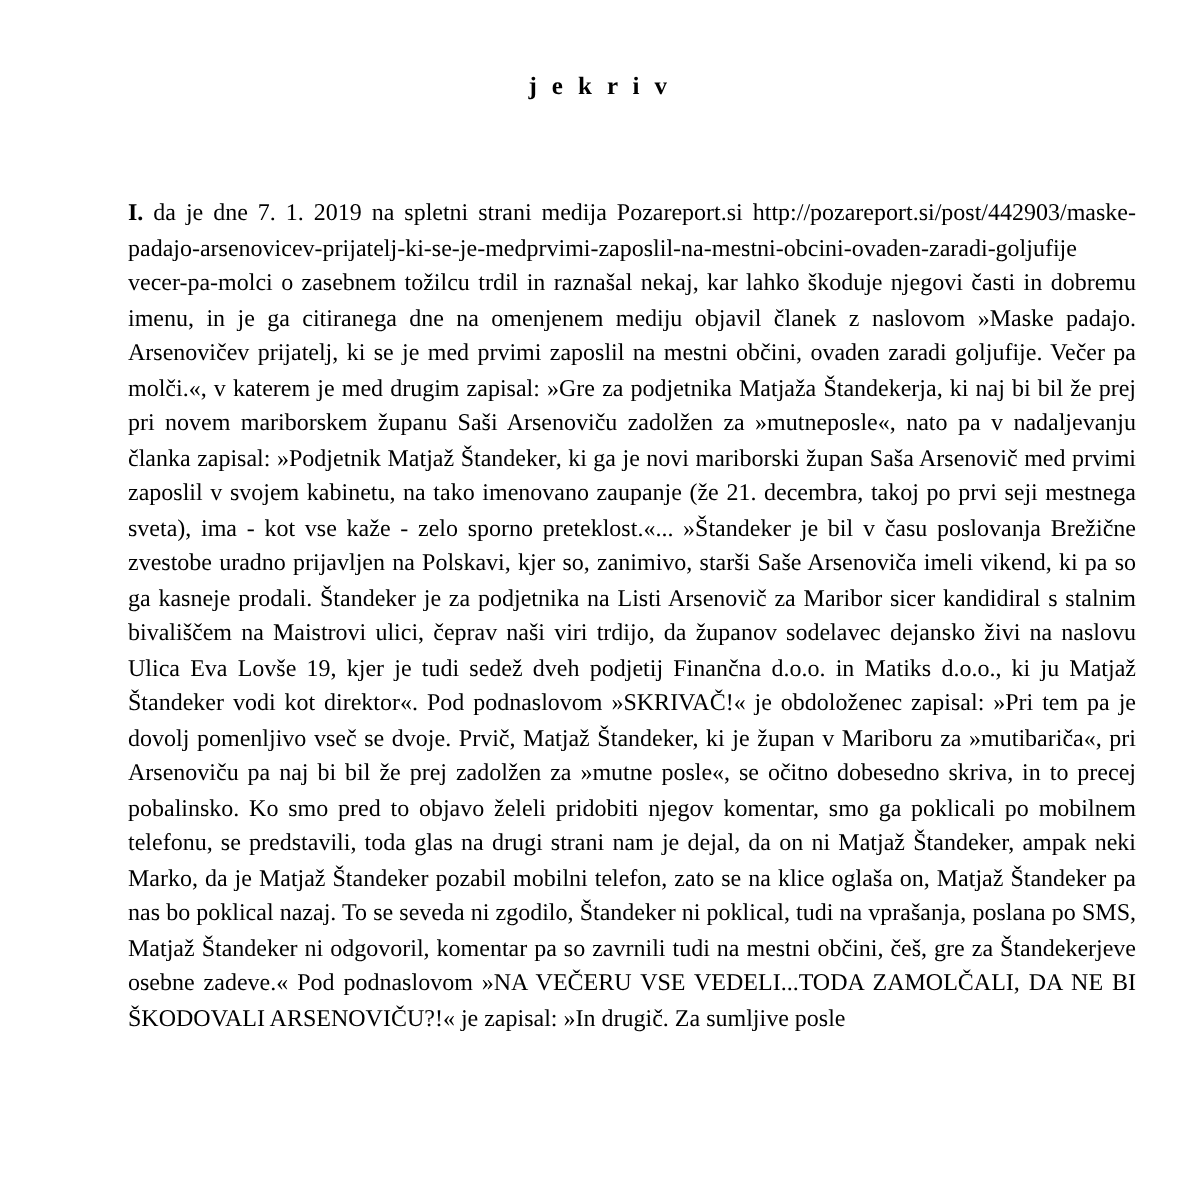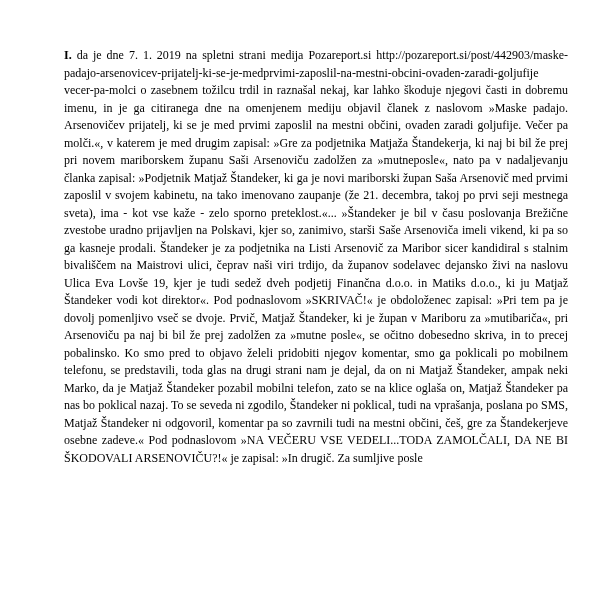--- a/index.html
+++ b/index.html
@@ -44,18 +44,19 @@
   }
   .lead-num {
     font-weight: bold;
   }
 </style>
 </head>
 <body>
 
 <div class="page">
 
+  <div class="doc-heading">j e   k r i v</div>
 
   <div class="body-block">
     <p class="para"><span class="lead-num">I.</span><span> da je dne 7. 1. 2019 na spletni strani medija Pozareport.si http://pozareport.si/post/442903/maske-padajo-arsenovicev-prijatelj-ki-se-je-medprvimi-zaposlil-na-mestni-obcini-ovaden-zaradi-goljufije vecer-pa-molci o zasebnem tožilcu trdil in raznašal nekaj, kar lahko škoduje njegovi časti in dobremu imenu, in je ga citiranega dne na omenjenem mediju objavil članek z naslovom »Maske padajo. Arsenovičev prijatelj, ki se je med prvimi zaposlil na mestni občini, ovaden zaradi goljufije. Večer pa molči.«, v katerem je med drugim zapisal: »Gre za podjetnika Matjaža Štandekerja, ki naj bi bil že prej pri novem mariborskem županu Saši Arsenoviču zadolžen za »mutneposle«, nato pa v nadaljevanju članka zapisal: »Podjetnik Matjaž Štandeker, ki ga je novi mariborski župan Saša Arsenovič med prvimi zaposlil v svojem kabinetu, na tako imenovano zaupanje (že 21. decembra, takoj po prvi seji mestnega sveta), ima - kot vse kaže - zelo sporno preteklost.«... »Štandeker je bil v času poslovanja Brežične zvestobe uradno prijavljen na Polskavi, kjer so, zanimivo, starši Saše Arsenoviča imeli vikend, ki pa so ga kasneje prodali. Štandeker je za podjetnika na Listi Arsenovič za Maribor sicer kandidiral s stalnim bivališčem na Maistrovi ulici, čeprav naši viri trdijo, da županov sodelavec dejansko živi na naslovu Ulica Eva Lovše 19, kjer je tudi sedež dveh podjetij Finančna d.o.o. in Matiks d.o.o., ki ju Matjaž Štandeker vodi kot direktor«. Pod podnaslovom »SKRIVAČ!« je obdoloženec zapisal: »Pri tem pa je dovolj pomenljivo vseč se dvoje. Prvič, Matjaž Štandeker, ki je župan v Mariboru za »mutibariča«, pri Arsenoviču pa naj bi bil že prej zadolžen za »mutne posle«, se očitno dobesedno skriva, in to precej pobalinsko. Ko smo pred to objavo želeli pridobiti njegov komentar, smo ga poklicali po mobilnem telefonu, se predstavili, toda glas na drugi strani nam je dejal, da on ni Matjaž Štandeker, ampak neki Marko, da je Matjaž Štandeker pozabil mobilni telefon, zato se na klice oglaša on, Matjaž Štandeker pa nas bo poklical nazaj. To se seveda ni zgodilo, Štandeker ni poklical, tudi na vprašanja, poslana po SMS, Matjaž Štandeker ni odgovoril, komentar pa so zavrnili tudi na mestni občini, češ, gre za Štandekerjeve osebne zadeve.« Pod podnaslovom »NA VEČERU VSE VEDELI...TODA ZAMOLČALI, DA NE BI ŠKODOVALI ARSENOVIČU?!« je zapisal: »In drugič. Za sumljive posle</span></p>
   </div>
 
 </div>
 
 </body></html>

